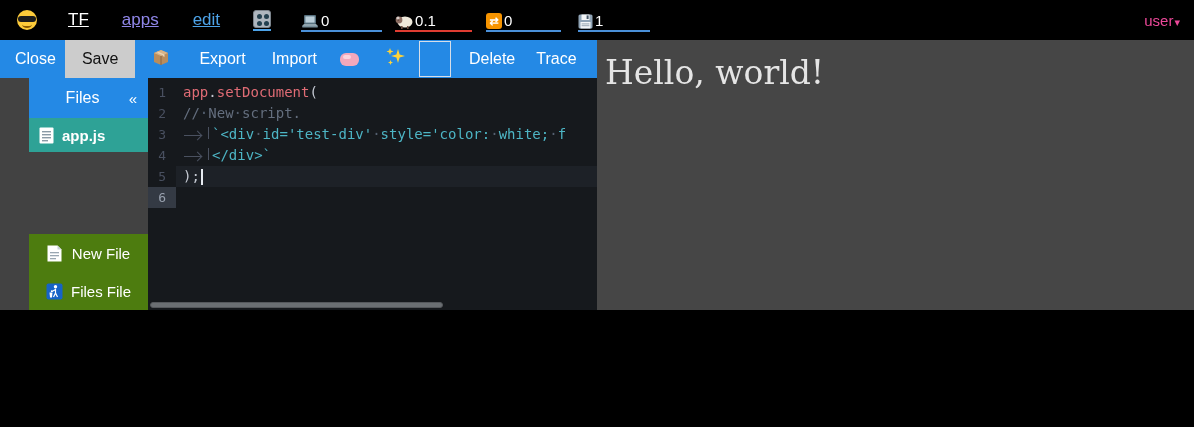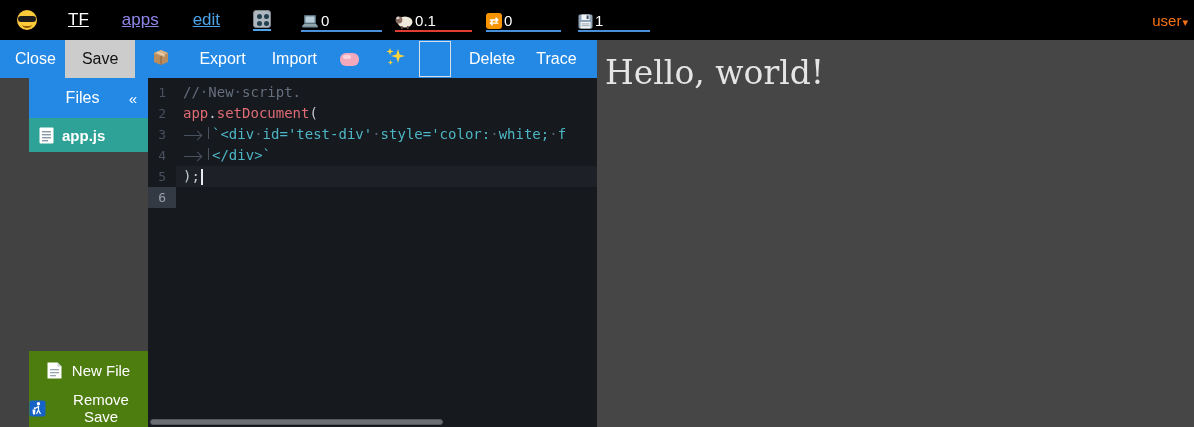--- a/index.html
+++ b/index.html
@@ -1,18 +1,18 @@
 <!DOCTYPE html>
 <html><head>
 <meta charset="utf-8">
 <style>
   * { box-sizing: border-box; margin: 0; padding: 0; }
   html,body { width:1194px; height:427px; overflow:hidden; }
   body { font-family:"Liberation Sans", sans-serif; background:#000; }
-  .app { width:1194px; height:427px; display:flex; flex-direction:column; }
+  .app { width:1194px; height:310px; display:flex; flex-direction:column; }
 
   
   .topbar { height:40px; background:#000; display:flex; align-items:center; flex:0 0 40px; }
   .logo { width:20px; height:20px; border-radius:50%; background:#fdcb3a; position:relative; margin-left:17px; flex:0 0 20px; }
   .logo::before { content:""; position:absolute; top:6px; left:1px; right:1px; height:6px; background:#1c1c1c; border-radius:3px; }
   .logo::after { content:""; position:absolute; left:5px; right:5px; bottom:2px; height:5px; border-bottom:2px solid #8a5a00; border-radius:50%; }
   .brand { color:#fff; font-size:17px; text-decoration:underline; margin-left:31px; cursor:pointer; }
   .nav-apps { color:#8f86e8; font-size:17px; text-decoration:underline; margin-left:33px; cursor:pointer; }
   .nav-edit { color:#4da3e8; font-size:17px; text-decoration:underline; margin-left:34px; cursor:pointer; }
   .knobs { margin-left:33px; display:inline-block; border-bottom:2px solid #4da3e8; padding-bottom:1px; cursor:pointer; }
@@ -20,21 +20,21 @@
   .knobs-box::before { content:""; position:absolute; width:5px; height:5px; border-radius:50%; background:#23404f; top:3px; left:3px;
       box-shadow:7px 0 0 #23404f, 0 7px 0 #23404f, 7px 7px 0 #23404f; }
   .stat { display:flex; align-items:flex-end; height:24px; border-bottom:2px solid #4a90d9; color:#fff; font-size:15px; padding-bottom:1px; }
   .stat .v { margin-left:2px; line-height:17px; }
   .stat svg { display:block; }
   .s0 { margin-left:30px; width:81px; }
   .s1 { margin-left:13px; width:77px; }
   .s2 { margin-left:14px; width:75px; }
   .s3 { margin-left:17px; width:72px; }
   .flexfill { flex:1; }
-  .user { color:#f97316; font-size:15px; margin-right:6px; cursor:pointer; }
+  .user { color:#ec4899; font-size:15px; margin-right:14px; cursor:pointer; }
   .user .caret { font-size:11px; margin-left:1px; }
 
   
   .main { flex:1; display:flex; }
   .left { width:597px; flex:0 0 597px; display:flex; flex-direction:column; background:#16191d;border-radius:12px; }
 
   
   .toolbar { height:38px; flex:0 0 38px; background:#2489e5; display:flex; align-items:center; color:#fff; font-size:16px; }
   .tbtn { background:transparent; border:none; color:#fff; font-size:16px; font-family:inherit; cursor:pointer; }
   .btn-close { margin-left:15px; }
@@ -209,37 +209,37 @@
               <span>New File</span>
             </button>
             <button class="sb-btn">
               <svg class="rm-icon" width="17" height="17" viewBox="0 0 17 17">
                   <rect x="0.5" y="0.5" width="16" height="16" rx="2" fill="#1663c7"></rect>
                   <circle cx="9.5" cy="3.8" r="1.7" fill="#fff"></circle>
                   <path d="M9.5 5.8 L9.5 10 L7.5 14 M9.5 10 L11.5 14 M9.5 6.5 L6 8.5" stroke="#fff" stroke-width="1.2" fill="none"></path>
                   <path d="M3.5 9.5 L6.5 9.5 L6 14.5 L4 14.5 Z" fill="#fff"></path>
                   <circle cx="5.7" cy="8.2" r="0.9" fill="#fff"></circle>
                 </svg>
-              <span>Remove Save</span>
+              <span>Files File</span>
             </button>
           </div>
         </aside>
 
         <div class="editor">
           <div class="gutter">
               <div class="ln">1</div>
               <div class="ln">2</div>
               <div class="ln">3</div>
               <div class="ln">4</div>
               <div class="ln">5</div>
               <div class="ln act">6</div>
             </div>
           <div class="code">
+              <div class="cl"><span class="tok-name">app</span><span class="tok-punct">.</span><span class="tok-name">setDocument</span><span class="tok-punct">(</span></div>
               <div class="cl"><span class="tok-comment">//</span><span class="ws">·</span><span class="tok-comment">New</span><span class="ws">·</span><span class="tok-comment">script.</span></div>
-              <div class="cl"><span class="tok-name">app</span><span class="tok-punct">.</span><span class="tok-name">setDocument</span><span class="tok-punct">(</span></div>
               <div class="cl"><span class="tab"></span><span class="tok-string">`&lt;div</span><span class="ws">·</span><span class="tok-string">id='test-div'</span><span class="ws">·</span><span class="tok-string">style='color:</span><span class="ws">·</span><span class="tok-string">white;</span><span class="ws">·</span><span class="tok-string">f</span></div>
               <div class="cl"><span class="tab"></span><span class="tok-string">&lt;/div&gt;`</span></div>
               <div class="cl act"><span class="tok-punct">);</span><span class="cursor"></span></div>
             </div>
           <div class="hscrollbar"></div>
         </div>
       </div>
     </div>
 
     <div class="preview">

